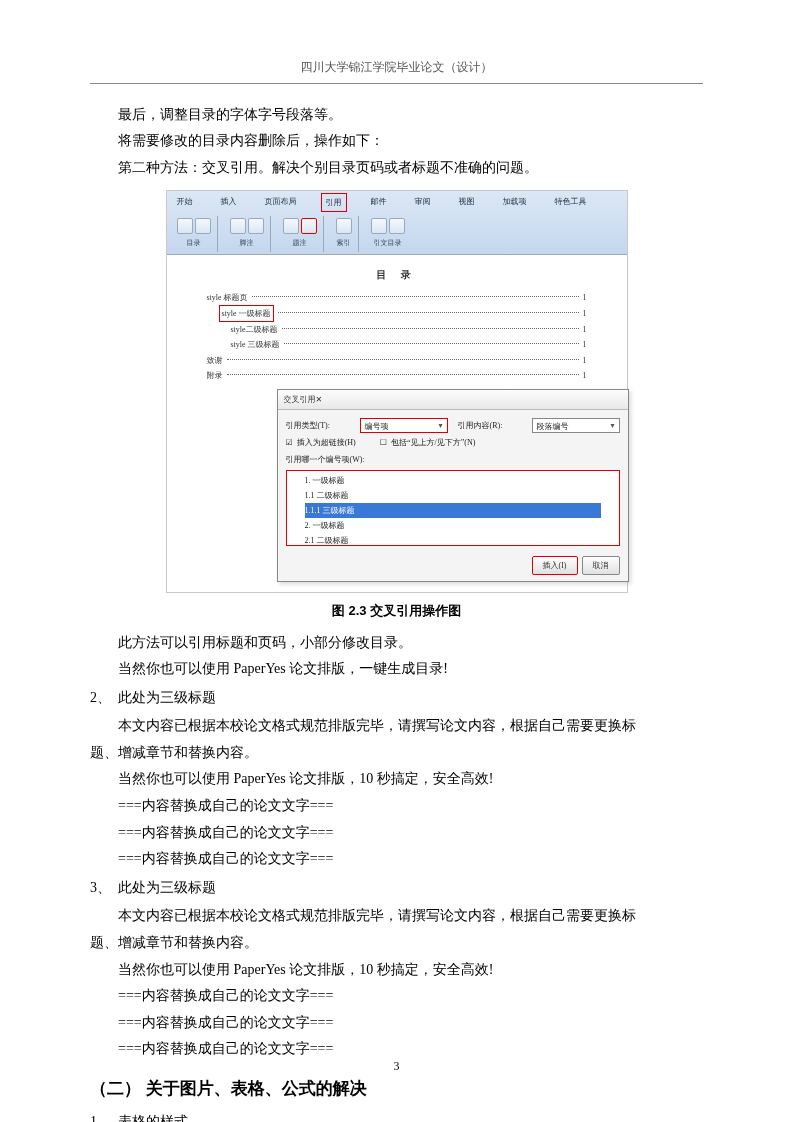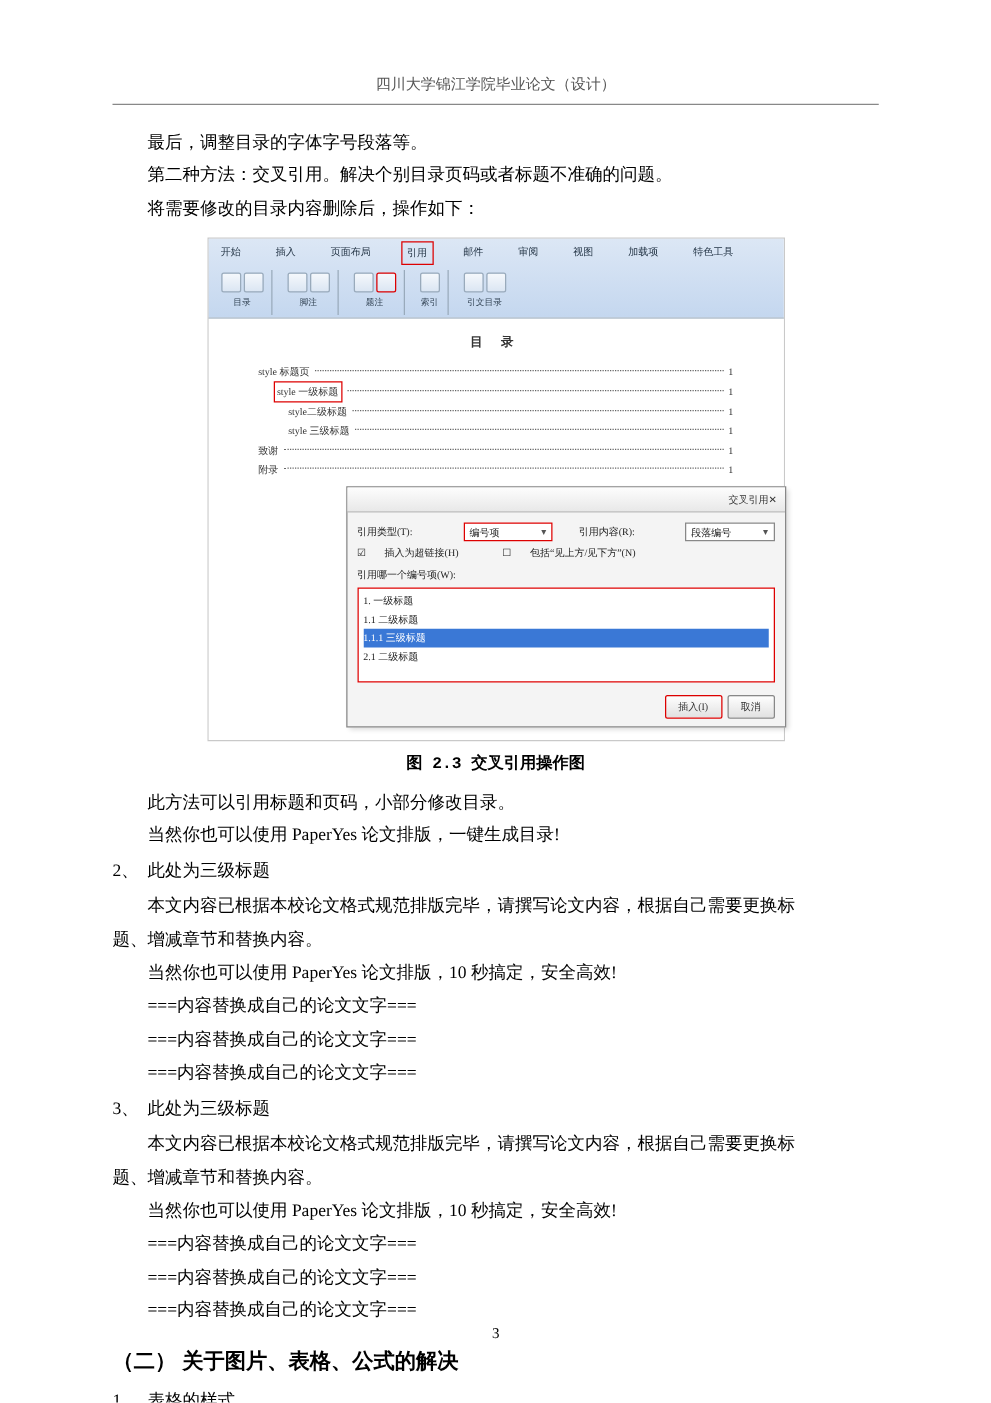--- a/index.html
+++ b/index.html
@@ -129,52 +129,52 @@
     margin: 6px 0 4px 70px;
     border: 1px solid #888;
     background:#f4f4f4;
     box-shadow: 2px 2px 4px rgba(0,0,0,.15);
     font-size:8px;
   }
   .dlg-title {
     background:linear-gradient(#fdfdfd,#e8e8e8);
     border-bottom:1px solid #bbb;
     padding:2px 6px;
-    display:flex; justify-content:flex-end;
+    display:flex; justify-content:flex-start;
   }
   .dlg-body { padding:6px 8px; color:#222; }
-  .dlg-row { margin:2px 0; display:flex; align-items:center; gap:15px; }
+  .dlg-row { margin:2px 0; display:flex; align-items:center; gap:4px; }
   .combo {
     flex:1; height:13px; background:#fff; border:1px solid #888; position:relative;
   }
   .combo::after{content:'▾';position:absolute;right:4px;top:-1px;font-size:8px;color:#555;}
   .listbox {
-    background:#fff; border:1px solid #888; height:70px; overflow:hidden; padding:2px 4px; margin-top:2px;
+    background:#fff; border:1px solid #888; height:70px; overflow:hidden; padding:2px 18px; margin-top:2px;
   }
   .listbox .sel { background:#3a78d6; color:#fff; }
   .dlg-btns { display:flex; justify-content:flex-end; gap:4px; padding:4px 8px 6px; }
   .dbtn { background:linear-gradient(#fefefe,#e1e1e1); border:1px solid #888; padding:1px 10px; border-radius:2px; }
 
   .caption {
     text-align:center;
-    font-family: Liberation Mono, monospace;
+    font-family: Liberation Sans, sans-serif;
     font-weight:bold;
     font-size:13px;
     margin: 6px 0 6px 0;
   }
 </style>
 </head>
 <body>
 <div class="page">
 
   <div class="header">四川大学锦江学院毕业论文（设计）</div>
 
   <p class="body-text">最后，调整目录的字体字号段落等。</p>
+  <p class="body-text">将需要修改的目录内容删除后，操作如下：</p>
   <p class="body-text">第二种方法：交叉引用。解决个别目录页码或者标题不准确的问题。</p>
-  <p class="body-text">将需要修改的目录内容删除后，操作如下：</p>
 
   <div class="word-shot">
     <div class="ribbon">
       <div class="tabs">
         <span>开始</span>
         <span>插入</span>
         <span>页面布局</span>
         <span class="active">引用</span>
         <span>邮件</span>
         <span>审阅</span>
@@ -270,20 +270,21 @@
             <span style="margin-left:20px">☐</span>
               <span>包括“见上方/见下方”(N)</span>
           </div>
           <div class="dlg-row">
               <span>引用哪一个编号项(W):</span>
             </div>
           <div class="listbox redbox">
             <div>1. 一级标题</div>
             <div>1.1 二级标题</div>
             <div class="sel">1.1.1 三级标题</div>
+            <div>2. 一级标题</div>
             <div>2.1 二级标题</div>
           </div>
         </div>
         <div class="dlg-btns">
           <div class="dbtn redbox">插入(I)</div>
           <div class="dbtn">取消</div>
         </div>
       </div>
     </div>
   </div>

